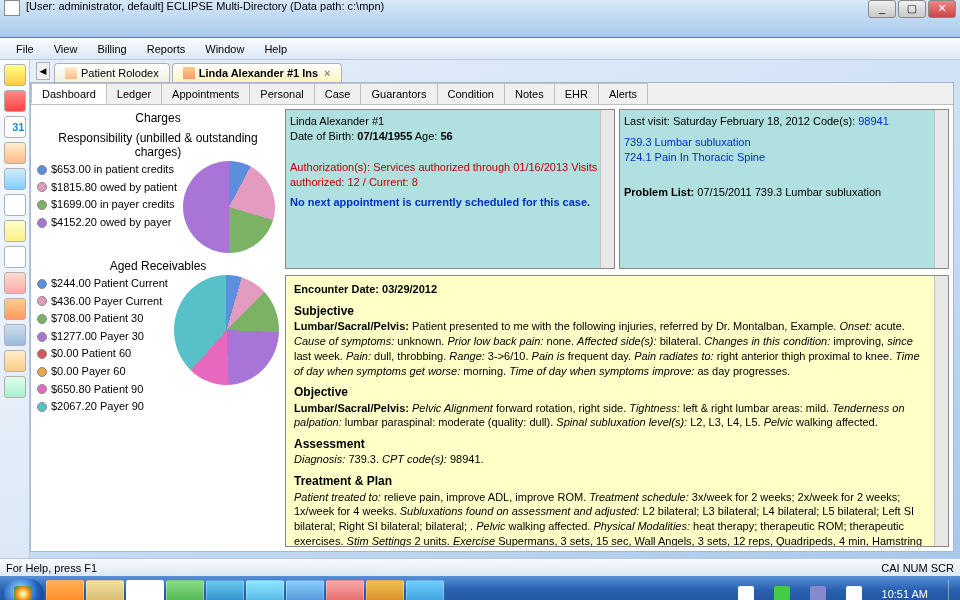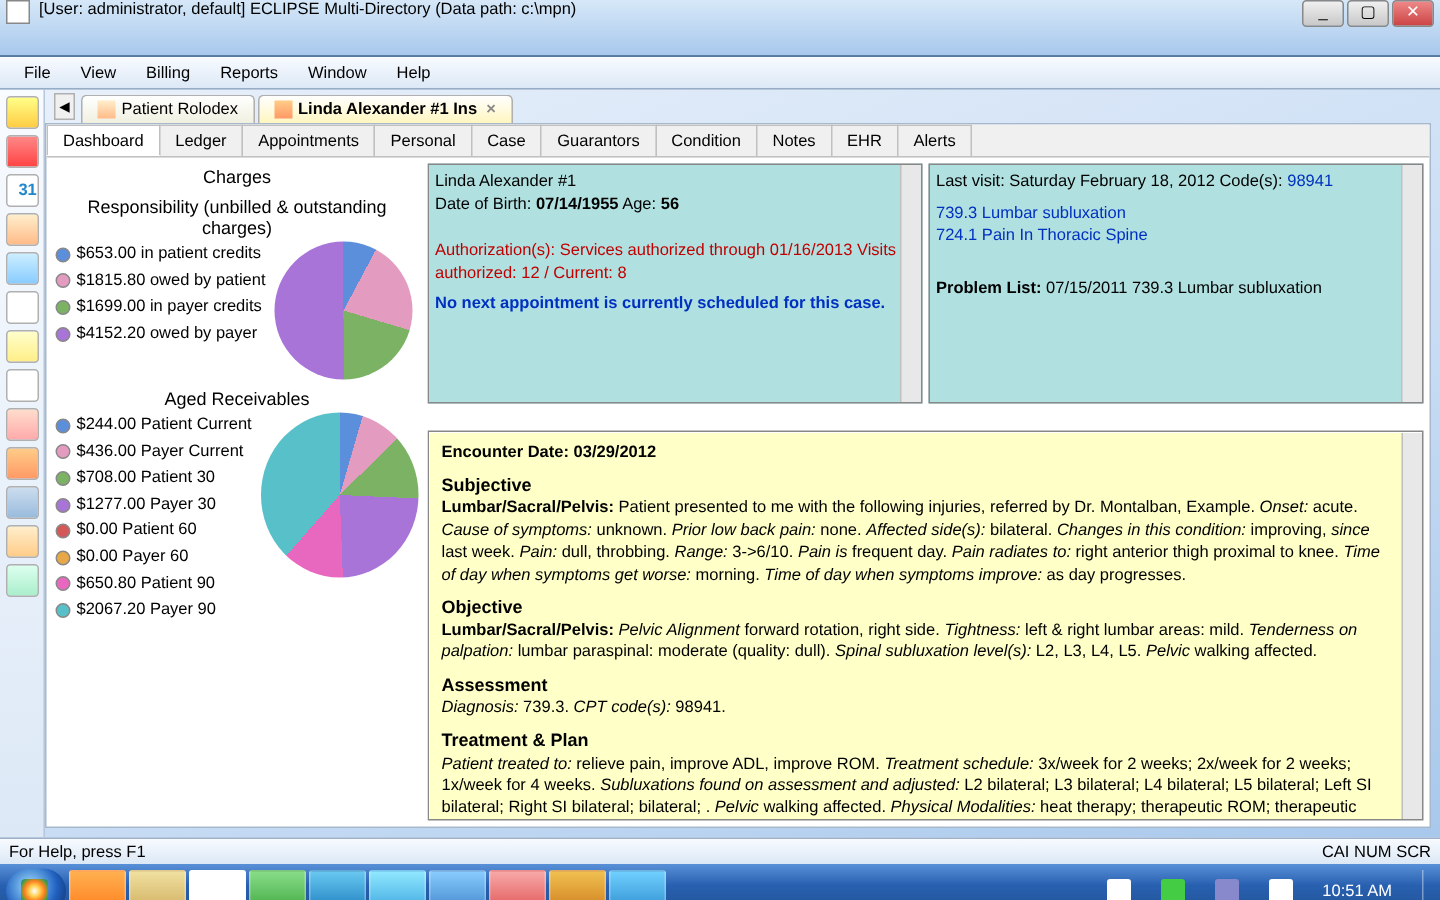--- a/index.html
+++ b/index.html
@@ -28,21 +28,21 @@
 .subtab.active{background:#fff;border-bottom:1px solid #fff;position:relative;z-index:1}
 .dashbody{flex:1;display:flex;overflow:hidden}
 .leftcol{width:254px;padding:6px;overflow:hidden}
 .chartgroup{margin-bottom:6px}
 .charttitle{text-align:center;font-size:12px;margin-bottom:2px}
 .chartrow{display:flex;gap:6px}
 .legend{font-size:10px;line-height:1.6}
 .legitem{display:flex;align-items:center;gap:4px;white-space:nowrap}
 .legsw{width:10px;height:10px;border-radius:50%;border:1px solid #888}
 .pie{width:92px;height:92px;border-radius:50%}
-.rightcol{flex:1;display:flex;flex-direction:column;padding:4px 4px 4px 0;gap:18px;overflow:hidden}
+.rightcol{flex:1;display:flex;flex-direction:column;padding:4px 4px 4px 0;gap:6px;overflow:hidden}
 .toprow{display:flex;gap:4px;height:160px}
 .infobox{flex:1;background:#b0e0e0;border:1px solid #888;padding:4px;overflow:auto;position:relative;font-size:11px;line-height:1.35}
 .infobox .scrollb{position:absolute;right:0;top:0;bottom:0;width:14px;background:#e8e8e8;border-left:1px solid #c0c0c0}
 .soap{flex:1;background:#ffffc8;border:1px solid #888;padding:6px 18px 6px 8px;overflow:auto;font-size:11px;line-height:1.35;position:relative}
 .soap .scrollb{position:absolute;right:0;top:0;bottom:0;width:14px;background:#e8e8e8;border-left:1px solid #c0c0c0}
 .soap h3{font-size:12px;font-weight:bold;margin-top:6px}
 b{font-weight:bold}
 i{font-style:italic}
 .auth{color:#c00000}
 .linkblue{color:#0030c0}

